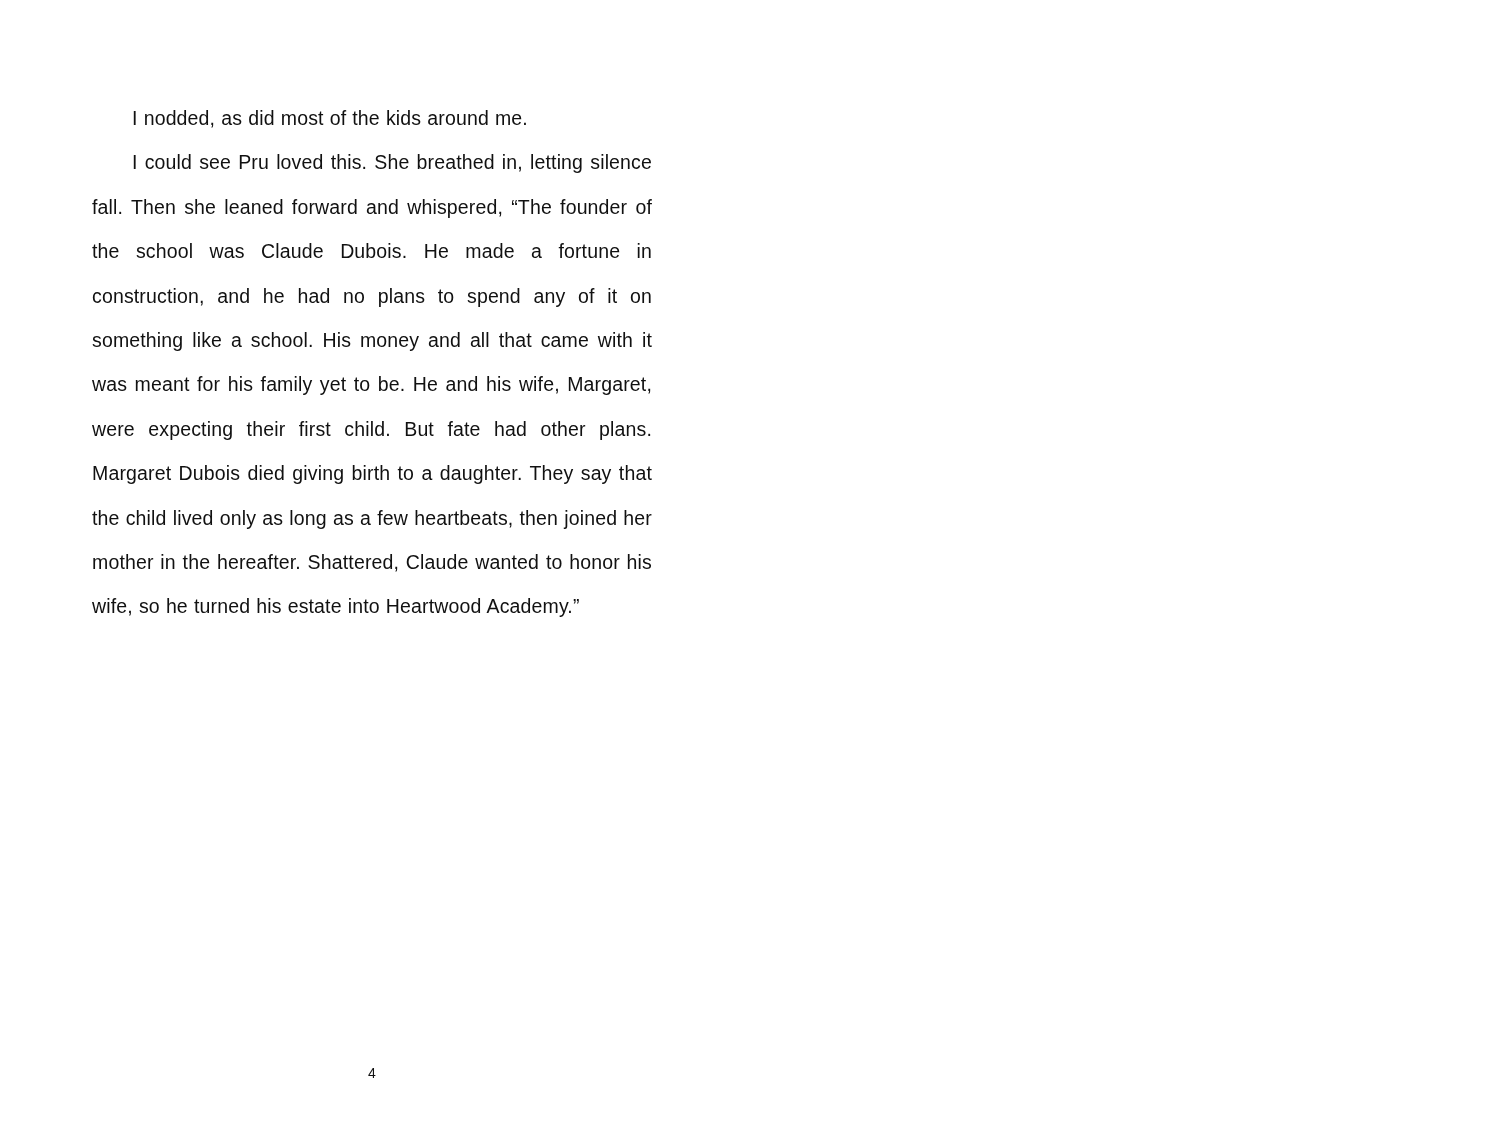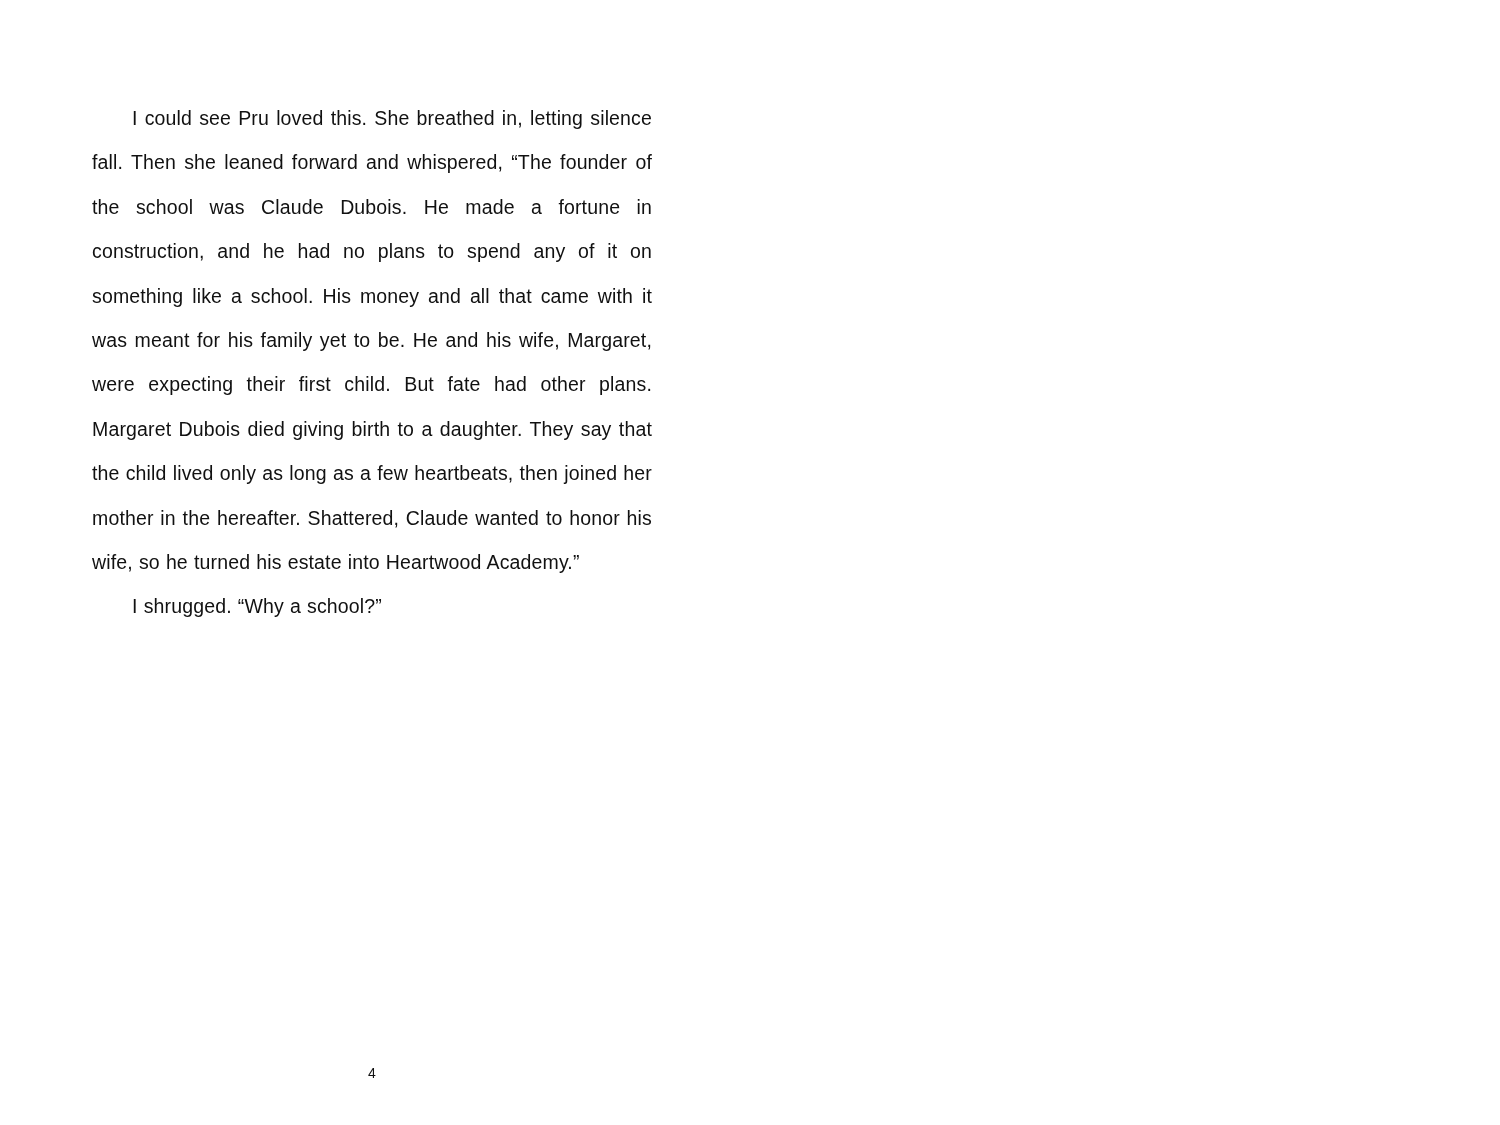--- a/index.html
+++ b/index.html
@@ -57,22 +57,22 @@
     left: 342px;
   }
 </style>
 </head>
 <body>
 
 <div class="spread">
 
   <div class="page page-left">
     <div class="page-body">
+      <p class="para">I nodded, as did most of the kids around me.</p>
       <p class="para">I could see Pru loved this. She breathed in, letting silence fall. Then she leaned forward and whispered, “The founder of the school was Claude Dubois. He made a fortune in construction, and he had no plans to spend any of it on something like a school. His money and all that came with it was meant for his family yet to be. He and his wife, Margaret, were expecting their first child. But fate had other plans. Margaret Dubois died giving birth to a daughter. They say that the child lived only as long as a few heartbeats, then joined her mother in the hereafter. Shattered, Claude wanted to honor his wife, so he turned his estate into Heartwood Academy.”</p>
-      <p class="para">I shrugged. “Why a school?”</p>
     </div>
     <div class="folio">4</div>
   </div>
 
   <div class="page page-right">
     
     
   </div>
 
 </div>

